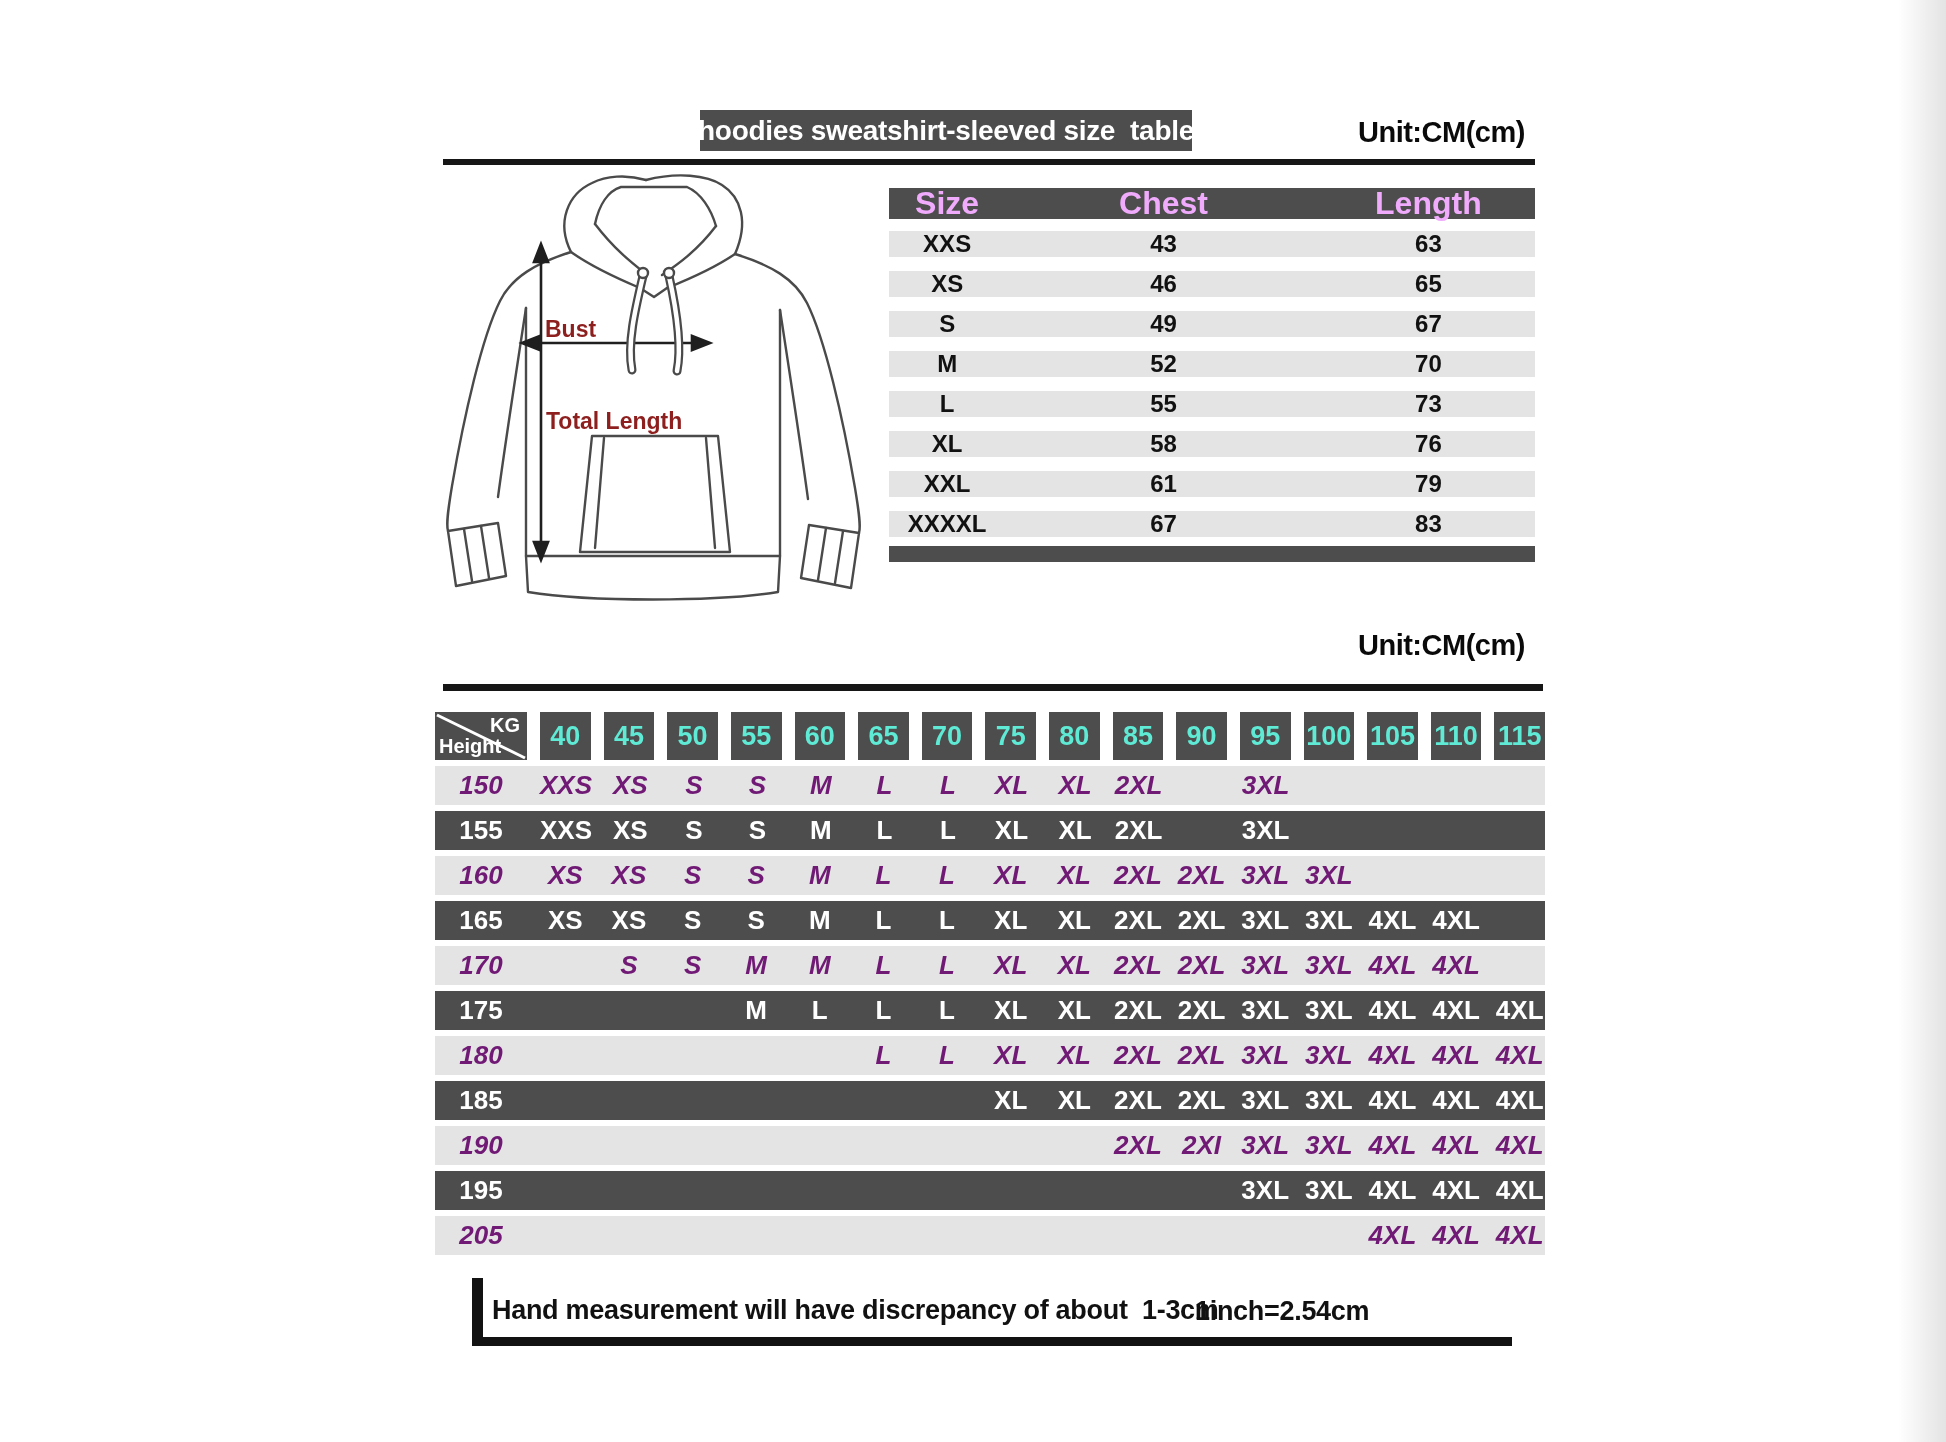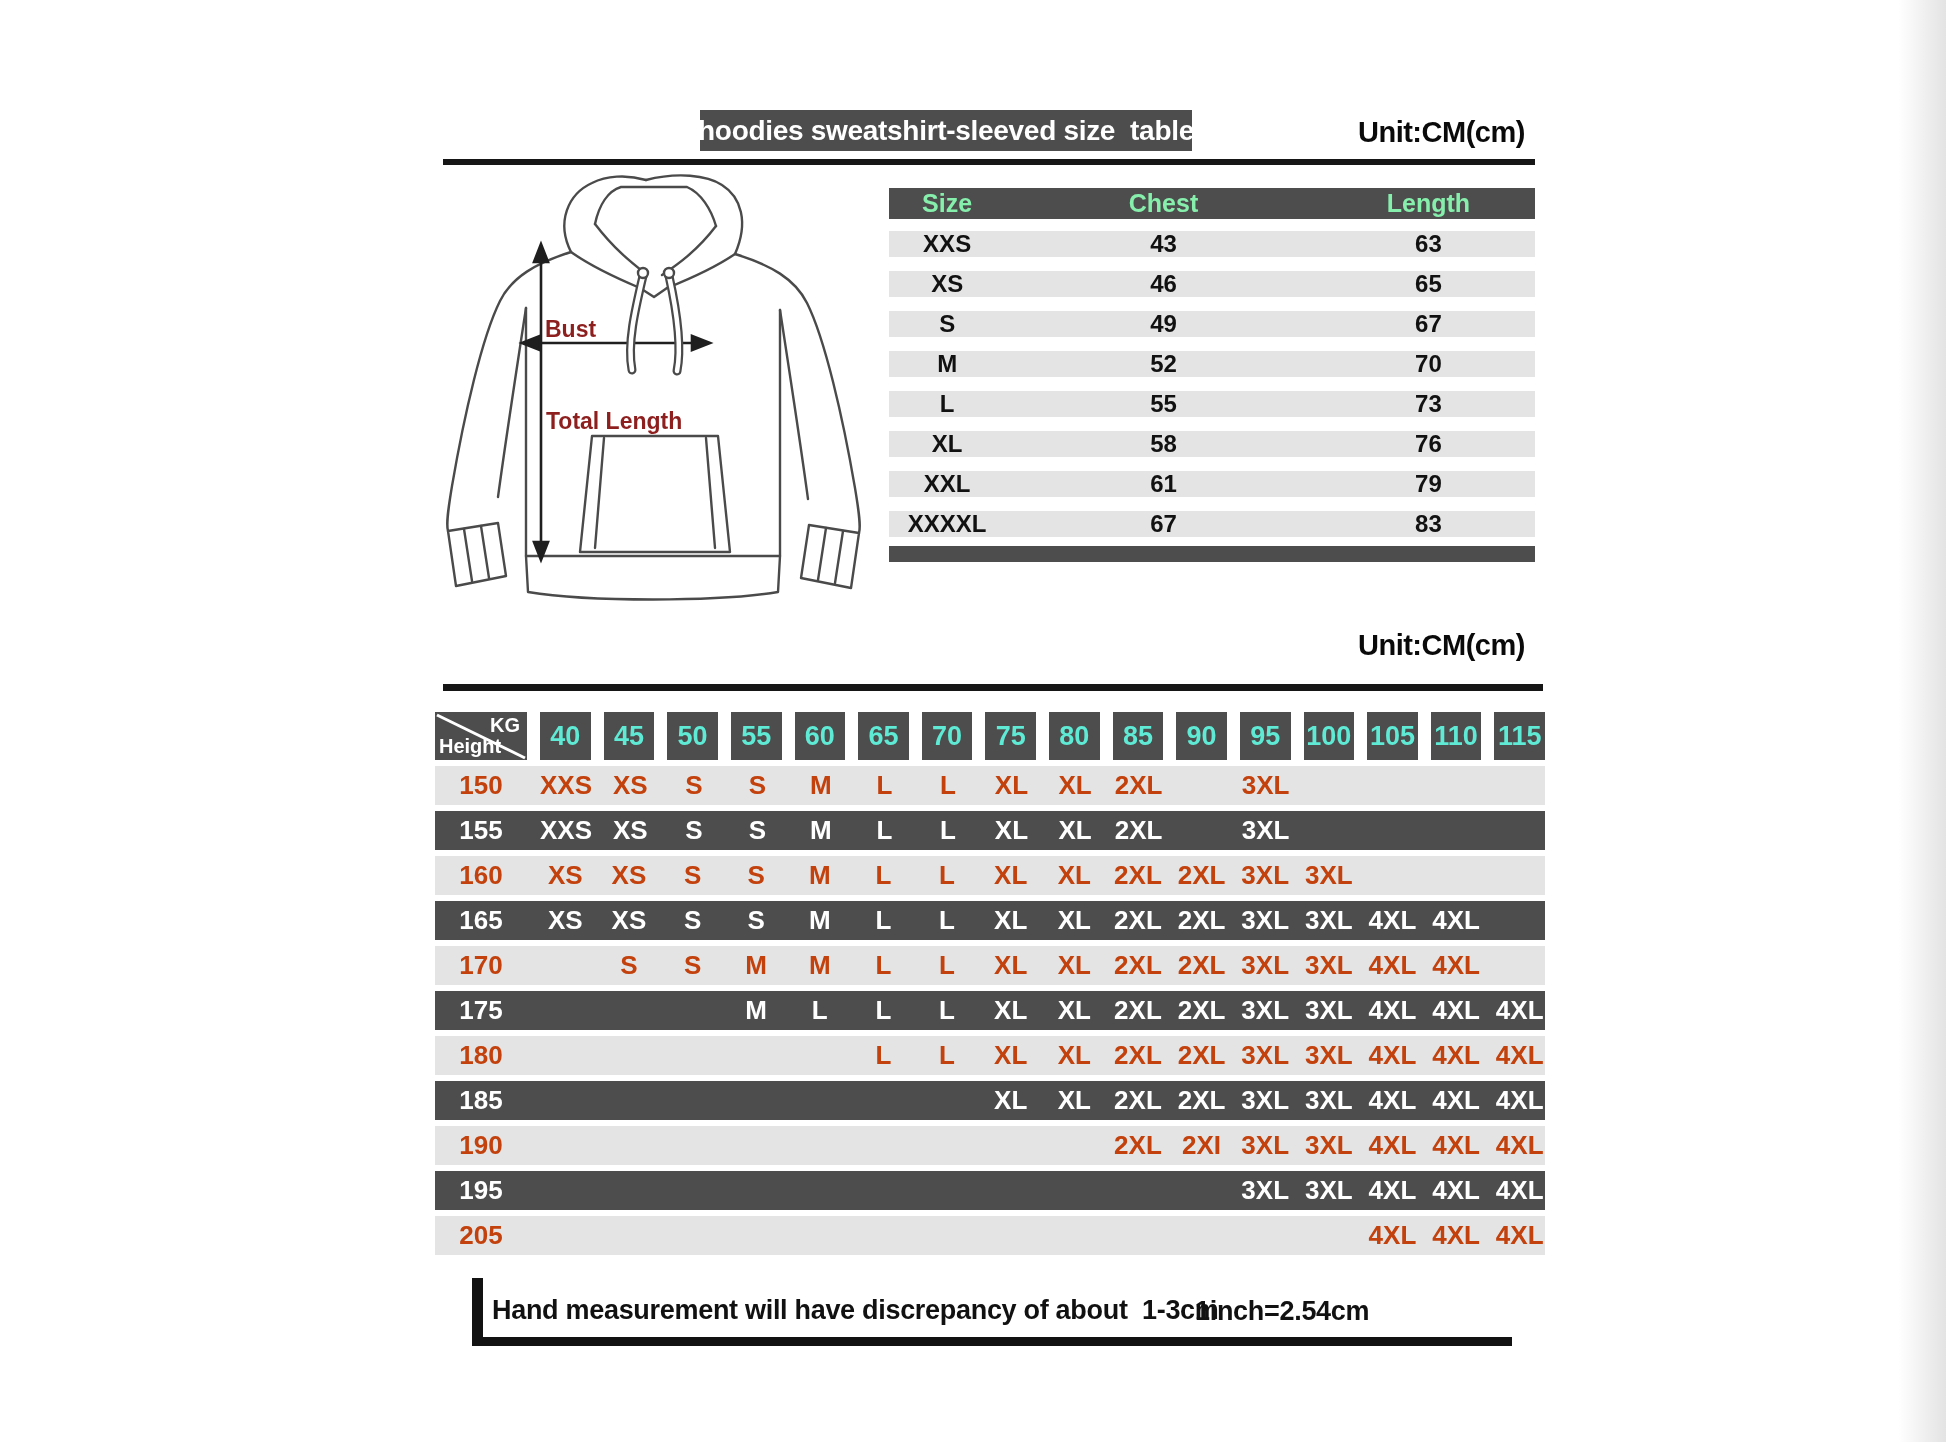--- a/index.html
+++ b/index.html
@@ -10,38 +10,38 @@
   .abs{position:absolute;}
   .bar-dark{background:#4d4d4d;color:#ffffff;display:flex;align-items:center;justify-content:center;}
   .title-bar{font-size:28px;letter-spacing:-0.3px;white-space:pre;}
   .unit-label{font-size:29px;color:#0a0a0a;letter-spacing:-0.5px;white-space:pre;}
   .rule{background:#161616;}
 
   
   .t1{left:889px;top:188px;width:646px;}
   .t1-grid{display:grid;grid-template-columns:18% 49% 33%;}
   .t1-grid .c{text-align:center;}
-  .t1-head{height:31px;background:#4d4d4d;color:#86efac;font-size:25px;}
+  .t1-head{height:31px;background:#4d4d4d;color:#f0abfc;font-size:32px;}
   .t1-head .c{line-height:31px;}
   .t1-row{height:26px;background:#e4e4e4;margin-top:14px;font-size:24px;}
   .t1-row:first-child{margin-top:12px;}
   .t1-row .c{line-height:26px;}
   .t1-foot{margin-top:9px;height:16px;background:#4d4d4d;}
 
   
   .mx{left:435px;top:712px;width:1110px;}
   .m-grid{display:grid;grid-template-columns:92px repeat(16,1fr);column-gap:13px;}
   .m-head{height:48px;}
   .m-head .cell{background:#4d4d4d;color:#5eead4;font-size:27px;text-align:center;line-height:48px;}
   .m-corner{position:relative;background:#4d4d4d;color:#fff;}
   .m-corner .kg{position:absolute;top:2px;right:7px;font-size:20px;}
   .m-corner .hgt{position:absolute;bottom:2px;left:4px;font-size:20px;}
   .m-row{height:39px;margin-top:6px;font-size:26px;}
   .m-row .cell{text-align:center;line-height:39px;white-space:nowrap;}
-  .m-row.light{background:#e4e4e4;color:#c2410c;}
+  .m-row.light{background:#e4e4e4;color:#701a75;font-style:italic;}
   .m-row.dark{background:#4d4d4d;color:#fff;}
 
   
   .note{left:472px;top:1278px;width:1060px;height:86px;}
   .note .vbar{position:absolute;left:0;top:0;width:11px;height:68px;background:#121212;}
   .note .hbar{position:absolute;left:0;top:59px;width:1040px;height:9px;background:#121212;}
   .note .txt{position:absolute;left:20px;top:17px;font-size:27px;letter-spacing:-0.3px;white-space:pre;}
   .note .conv{position:absolute;left:723px;top:18px;font-size:27px;letter-spacing:-0.3px;white-space:pre;}
 
   .edge-shadow{left:1898px;top:0;width:48px;height:1442px;

